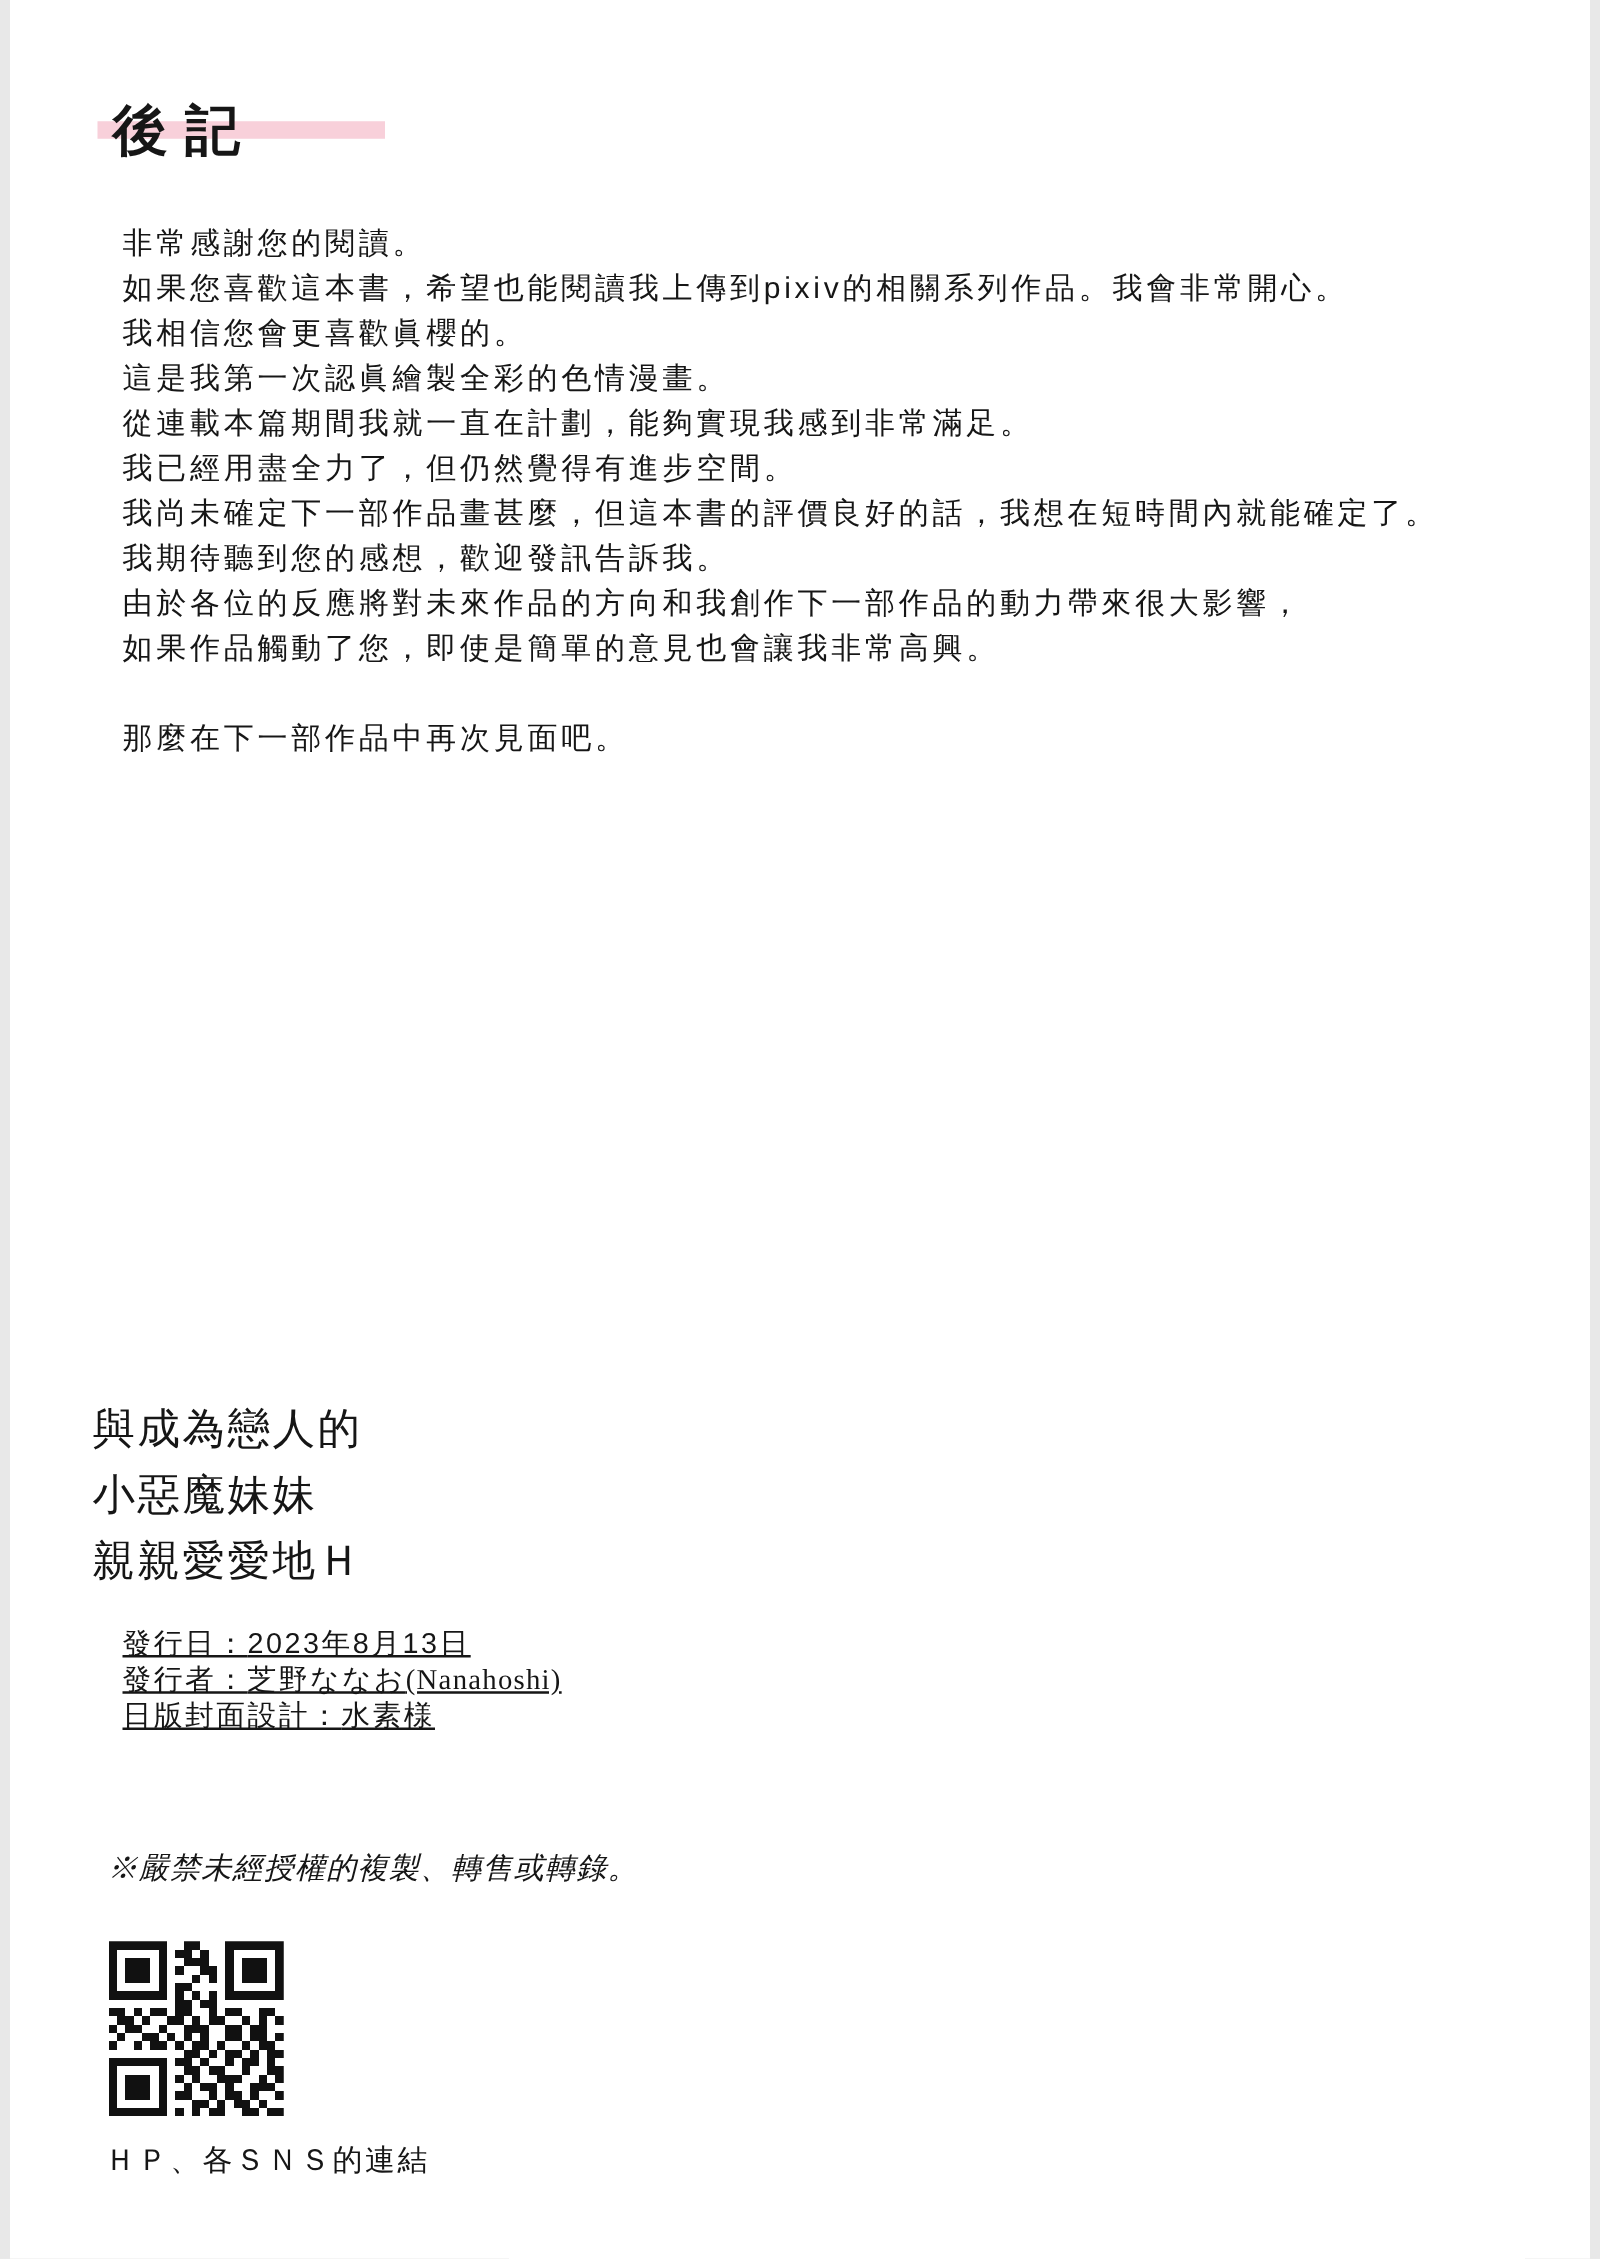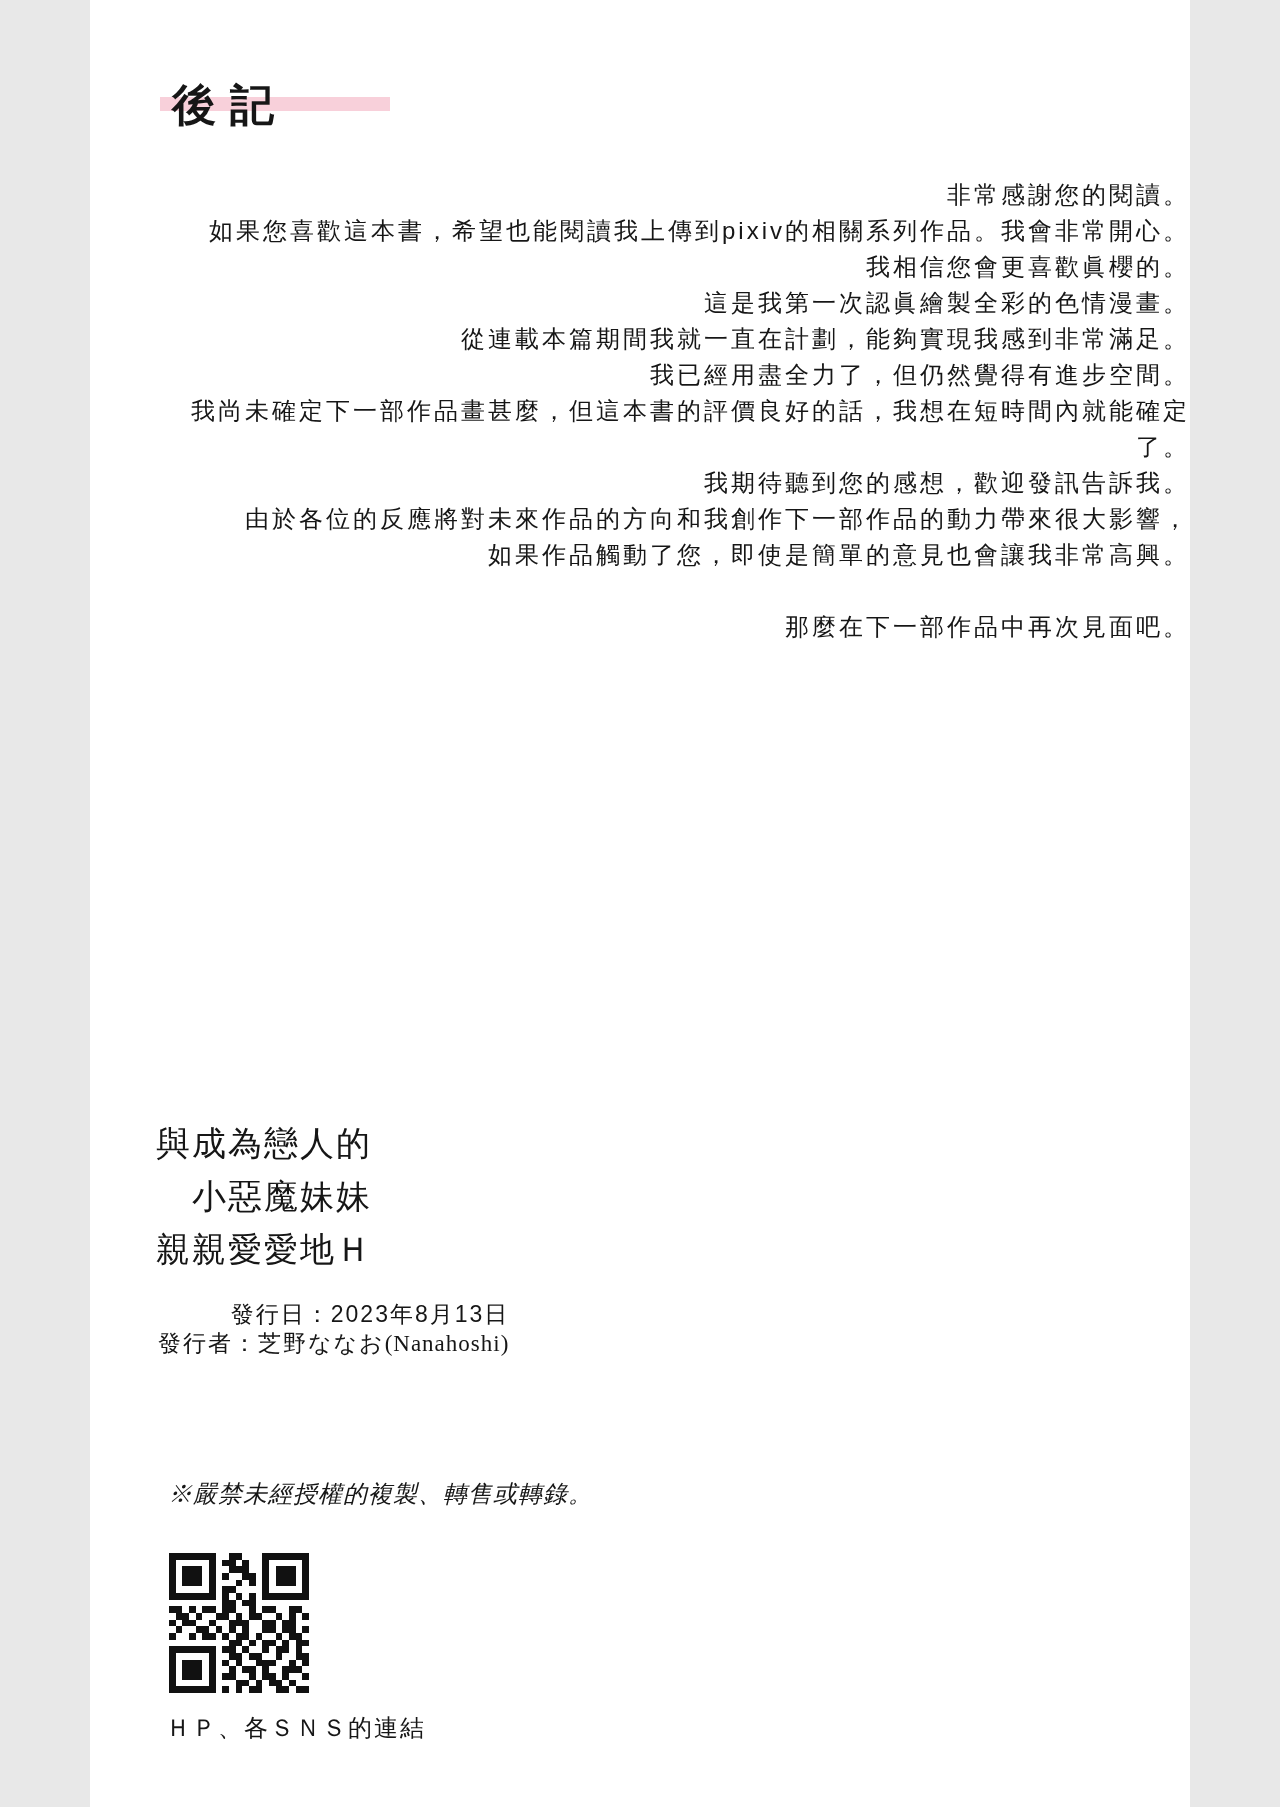--- a/index.html
+++ b/index.html
@@ -1,24 +1,23 @@
 <!DOCTYPE html>
 <html><head>
 <meta charset="utf-8">
 <style>
   html,body{margin:0;padding:0;background:#e8e8e8;}
   .page{
     position:relative;
-    width:1100px;height:1807px;
+    width:1264px;height:1807px;
     margin:0 auto;
     background:#ffffff;
     font-family:"Liberation Sans", sans-serif;
     color:#161616;
     overflow:hidden;
-    text-align:right;
   }
   .accent-bar{
     position:absolute;
     left:70px;top:97px;
     width:230px;height:14px;
     background:#f8d0da;
     z-index:0;
   }
   .page-title{
     position:absolute;
@@ -43,24 +42,25 @@
     position:absolute;
     left:66px;top:1117px;
     font-size:34px;
     line-height:53px;
     letter-spacing:2px;
     white-space:pre-line;
     font-weight:500;
   }
   .publication{
     position:absolute;
-    left:68px;top:1300px;
+    left:90px;top:1300px;
     font-size:23px;
     line-height:29px;
     letter-spacing:2px;
+    text-decoration:underline;
   }
   .pub-suffix{font-family:"Liberation Serif", serif;letter-spacing:1px;}
   .notice{
     position:absolute;
     left:78px;top:1478px;
     font-size:24px;
     letter-spacing:1px;
     font-style:italic;
   }
   .qr{
@@ -103,20 +103,23 @@
   <div class="book-title">與成為戀人的
 小惡魔妹妹
 親親愛愛地Ｈ</div>
 
   <div class="publication">
     <div>
       <span>發行日：</span><span>2023年8月13日</span><span class="pub-suffix"></span>
     </div>
     <div>
       <span>發行者：</span><span>芝野ななお</span><span class="pub-suffix">(Nanahoshi)</span>
+    </div>
+    <div>
+      <span>日版封面設計：</span><span>水素様</span><span class="pub-suffix"></span>
     </div>
   </div>
 
   <div class="notice">※嚴禁未經授權的複製、轉售或轉錄。</div>
 
   <div class="qr">
     <svg xmlns="http://www.w3.org/2000/svg" viewBox="0 0 21 21">
         <rect x="0" y="0" width="1" height="1" fill="#111"></rect>
         <rect x="1" y="0" width="1" height="1" fill="#111"></rect>
         <rect x="2" y="0" width="1" height="1" fill="#111"></rect>

